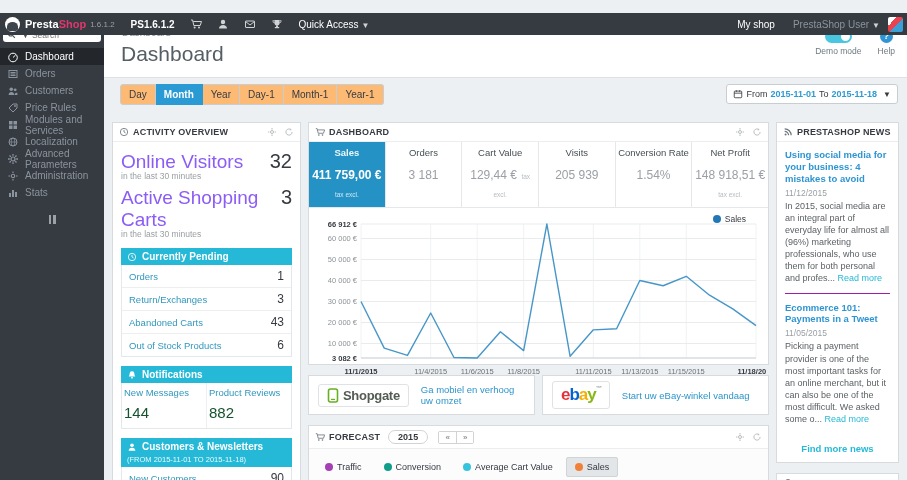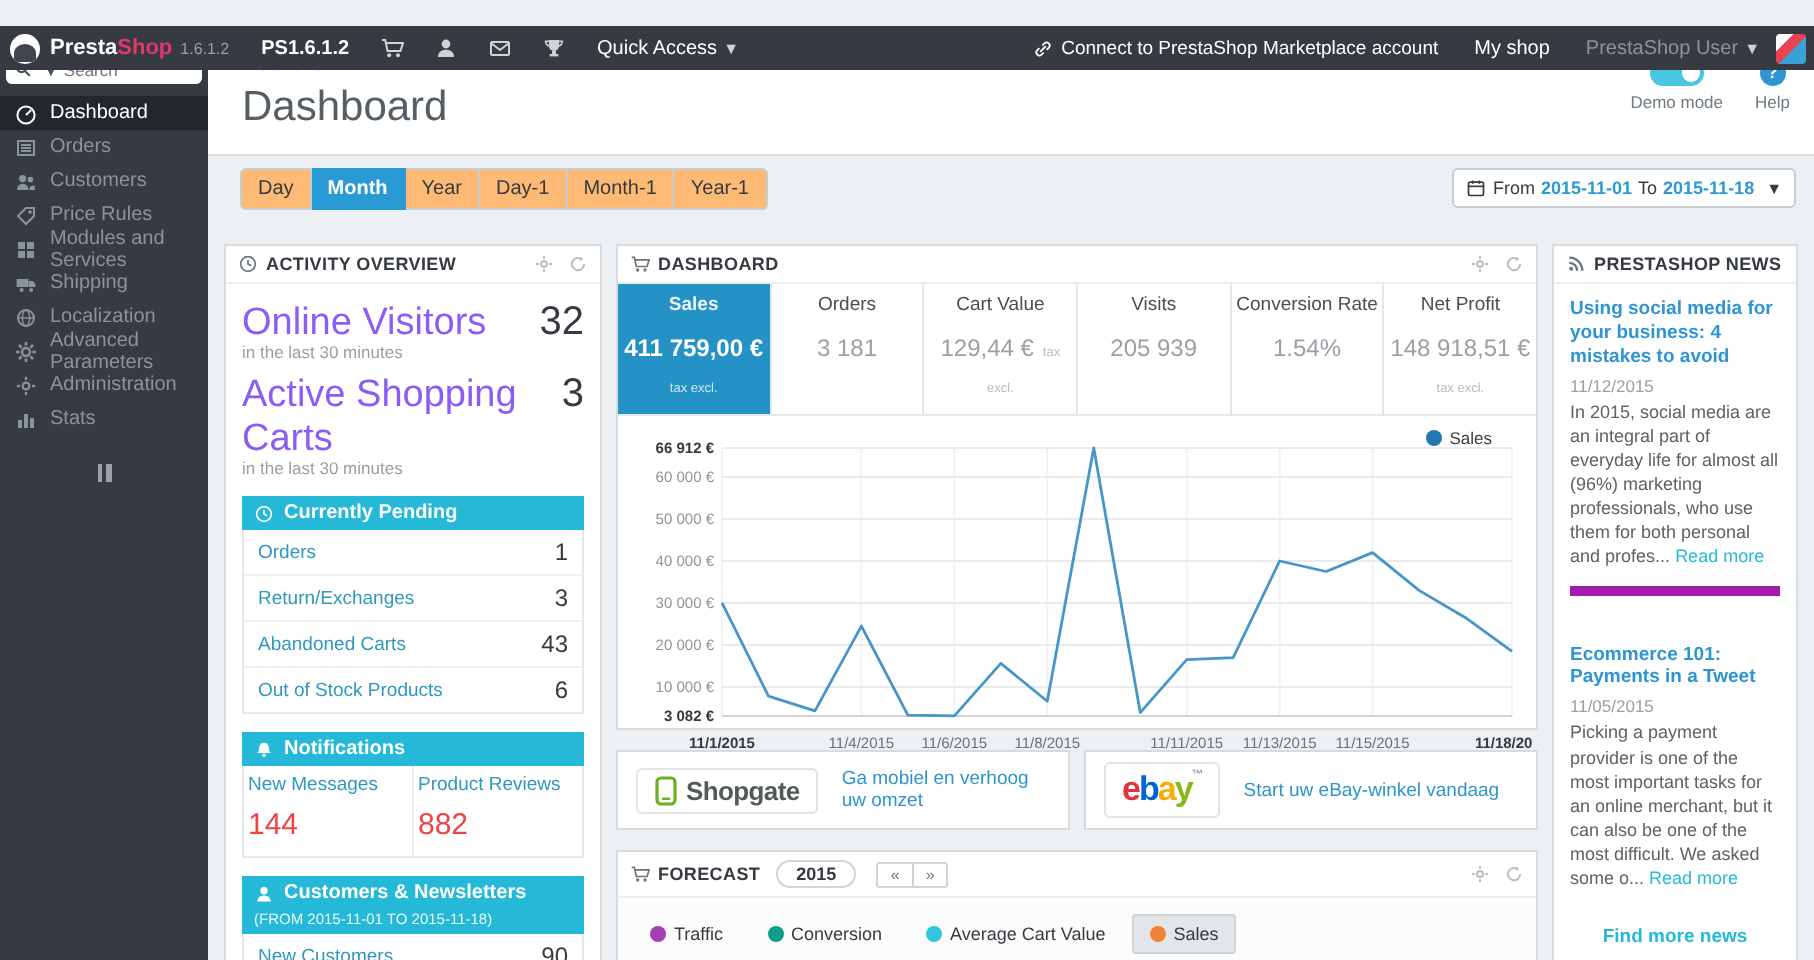--- a/index.html
+++ b/index.html
@@ -81,21 +81,21 @@
   .secbar .sub { flex-basis:100%; font-size:7.5px; font-weight:normal; margin:-2px 0 0 0; color:#e8fafd; }
   .rowsbox { border:1px solid #e5e8ea; border-top:0; }
   .rrow { display:flex; justify-content:space-between; align-items:center; padding:4px 7px; border-bottom:1px solid #eceeef; cursor:pointer; }
   .rrow:last-child { border-bottom:0; }
   .rrow .rl { font-size:9.5px; color:#3097bd; }
   .rrow .rv { font-size:12px; color:#363a41; }
   .notif-table { border:1px solid #e5e8ea; border-top:0; display:flex; }
   .notif-cell { flex:1; padding:4px 2px 6px; cursor:pointer; }
   .notif-cell + .notif-cell { border-left:1px solid #eceeef; }
   .notif-cell .nl { font-size:9.5px; color:#3097bd; display:block; margin-bottom:6px; }
-  .notif-cell .nv { font-size:15px; color:#ef4444; }
+  .notif-cell .nv { font-size:15px; color:#14532d; }
 
   
   .dash-panel { height:243px; position:relative; }
   .kpis { display:flex; border-bottom:1px solid #e5e8ea; }
   .kpi { flex:1; text-align:center; padding:5px 2px 6px; border-right:1px solid #e5e8ea; cursor:pointer; }
   .kpi:last-child { border-right:0; }
   .kpi .kl { display:block; font-size:9.5px; color:#464f54; margin-bottom:7px; }
   .kpi .kv { font-size:12px; color:#9aa0a6; }
   .kpi .ks { font-size:6.5px; color:#b7bcc0; }
   .kpi.active { background:#2492c4; }
@@ -123,21 +123,21 @@
   .fc-pager { display:flex; margin-left:6px; border:1px solid #cfd4d7; border-radius:2px; overflow:hidden; }
   .fc-pg { width:17px; text-align:center; font-size:8px; color:#6c757c; background:#fff; padding:1px 0; cursor:pointer; }
   .fc-pg + .fc-pg { border-left:1px solid #cfd4d7; }
   .fc-body { background:#fcfcfd; padding:8px 7px; display:flex; gap:4px; }
   .fc-metric { display:inline-flex; align-items:center; gap:4px; padding:4px 8px; font-size:9px; color:#363a41; border:1px solid transparent; border-radius:2px; cursor:pointer; }
   .fc-metric .dot { width:8px; height:8px; border-radius:50%; }
   .fc-metric.active { background:#e3e6e8; border-color:#cfd4d7; }
 
   
   .news-body { padding:7px 8px 4px; }
-  .news-item { border-bottom:5px solid #a21caf; padding-bottom:8px; margin-bottom:24px; }
+  .news-item { border-bottom:1px solid #a21caf; padding-bottom:8px; margin-bottom:8px; }
   .news-item:last-of-type { border-bottom:0; margin-bottom:0; }
   .news-title { font-size:9.5px; font-weight:bold; color:#2e95d2; line-height:1.25; cursor:pointer; }
   .news-date { font-size:8.5px; color:#9aa0a4; margin:3px 0 2px; }
   .news-text { font-size:9px; color:#5c6266; line-height:1.35; }
   .readmore { color:#25b9d7; cursor:pointer; }
   .news-more { display:block; text-align:center; font-size:9.5px; color:#25b9d7; font-weight:bold; padding:6px 0 8px; cursor:pointer; }
 </style>
 </head>
 <body>
 
@@ -168,26 +168,20 @@
   <span class="tb-ic">
     <svg width="12" height="12" viewBox="0 0 12 12">
         <path d="M3.5 2h5v3a2.5 2.5 0 0 1-5 0z" fill="currentColor"></path>
         <path d="M3.5 2.7H1.8A2.2 2.2 0 0 0 4 5M8.5 2.7h1.7A2.2 2.2 0 0 1 8 5" fill="none" stroke="currentColor" stroke-width=".8"></path>
         <rect x="5" y="7.4" width="2" height="1.6" fill="currentColor"></rect>
         <rect x="3.8" y="9" width="4.4" height="1.2" fill="currentColor"></rect>
       </svg>
   </span>
   <span class="tb-quick"><span>Quick Access</span><span class="caret">▼</span></span>
   <span class="tb-spacer"></span>
-  <span class="tb-market">
-    <svg width="11" height="11" viewBox="0 0 12 12">
-        <path d="M4.5 7.5l3-3M4 5.5L2.8 6.7a1.7 1.7 0 0 0 2.4 2.4L6.4 8M8 6.5l1.2-1.2a1.7 1.7 0 0 0-2.4-2.4L5.6 4" fill="none" stroke="currentColor"></path>
-      </svg>
-    <span>Connect to PrestaShop Marketplace account</span>
-  </span>
   <span class="tb-myshop">My shop</span>
   <span class="tb-user"><span>PrestaShop User</span><span class="caret">▼</span></span>
   <span class="tb-avatar"></span>
 </div>
 
 <div class="sidebar">
   <div class="side-search">
     <span class="sc">
         <svg width="9" height="9" viewBox="0 0 12 12">
           <circle cx="5" cy="5" r="3" fill="none" stroke="currentColor" stroke-width="1.5"></circle>
@@ -229,29 +223,20 @@
     <span>Price Rules</span>
   </div>
   <div class="nav-item">
     <svg width="12" height="12" viewBox="0 0 12 12">
         <rect x="2" y="2" width="3.5" height="3.5" fill="currentColor"></rect>
         <rect x="6.5" y="2" width="3.5" height="3.5" fill="currentColor"></rect>
         <rect x="2" y="6.5" width="3.5" height="3.5" fill="currentColor"></rect>
         <rect x="6.5" y="6.5" width="3.5" height="3.5" fill="currentColor"></rect>
       </svg>
     <span>Modules and Services</span>
-  </div>
-  <div class="nav-item">
-    <svg width="12" height="12" viewBox="0 0 12 12">
-        <rect x="1.3" y="3.5" width="6" height="4" fill="currentColor"></rect>
-        <path d="M7.5 4.5h2l1.2 1.6v1.4H7.5z" fill="currentColor"></path>
-        <circle cx="3.8" cy="9" r="1" fill="currentColor"></circle>
-        <circle cx="8.6" cy="9" r="1" fill="currentColor"></circle>
-      </svg>
-    <span>Shipping</span>
   </div>
   <div class="nav-item">
     <svg width="12" height="12" viewBox="0 0 12 12">
         <circle cx="6" cy="6" r="4" fill="none" stroke="currentColor"></circle>
         <ellipse cx="6" cy="6" rx="1.8" ry="4" fill="none" stroke="currentColor" stroke-width=".7"></ellipse>
         <line x1="2" y1="6" x2="10" y2="6" stroke="currentColor" stroke-width=".7"></line>
       </svg>
     <span>Localization</span>
   </div>
   <div class="nav-item">

